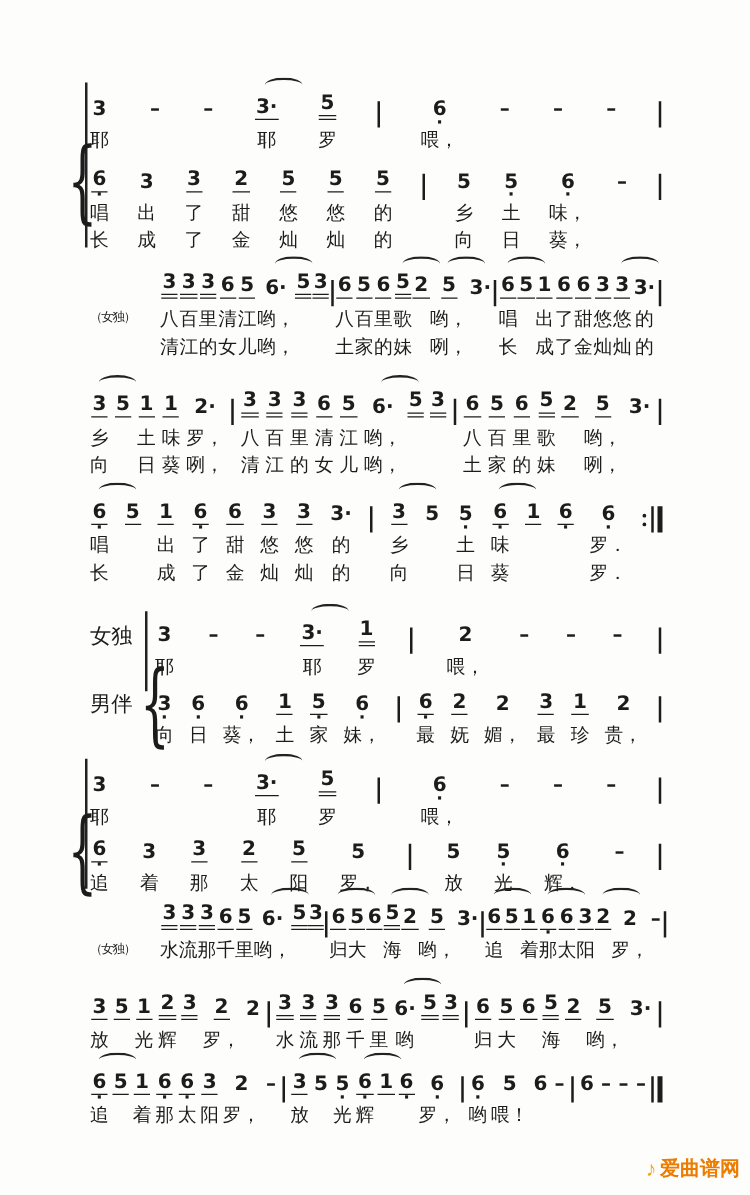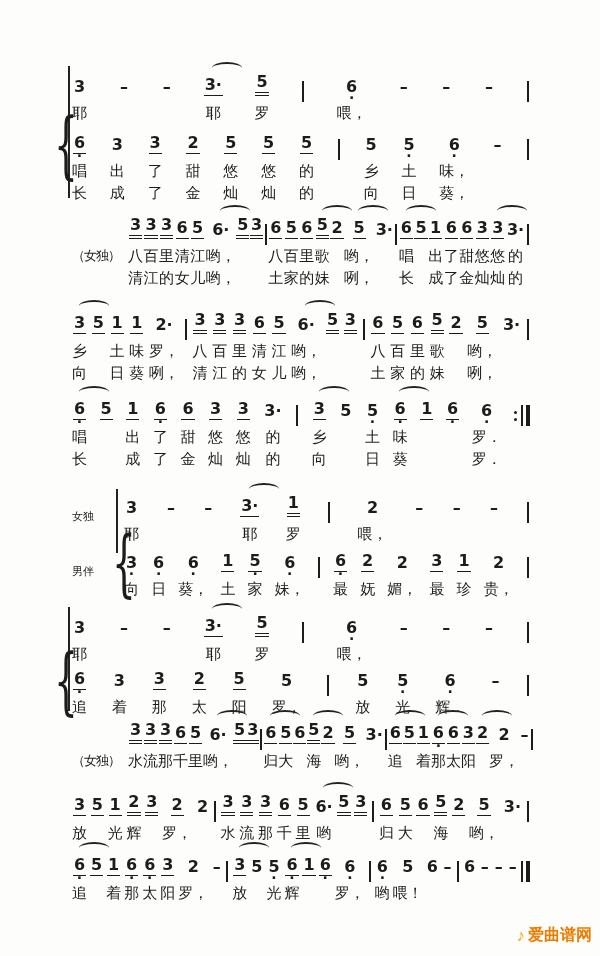--- a/index.html
+++ b/index.html
@@ -19,22 +19,22 @@
           font-family:"DejaVu Sans",sans-serif;}
   .arc{position:absolute;top:2px;left:45%;width:30px;height:10px;
        border-top:2px solid #222;border-radius:50% 50% 0 0;}
   .barbox{height:42px;display:flex;align-items:flex-end;gap:3px;padding-bottom:3px;}
   .bar{width:2px;height:21px;background:#1c1c1c;}
   .bar.thick{width:3.5px;}
   .rptdots{display:flex;flex-direction:column;justify-content:center;gap:4px;
            height:21px;margin-right:1px;}
   .rptdots i{display:block;width:3px;height:3px;background:#1c1c1c;border-radius:50%;}
   .lyr{height:22px;line-height:22px;font-size:15px;white-space:nowrap;min-width:4px;}
-  .voice-label{position:absolute;left:0;top:28px;font-size:11px;}
-  .lyric-prefix{position:absolute;left:0;top:44px;font-size:13px;letter-spacing:-1px;}
+  .voice-label{position:absolute;left:0;top:16px;font-size:17px;}
+  .lyric-prefix{position:absolute;left:0;top:44px;font-size:10px;letter-spacing:-1px;}
   .vline{position:absolute;width:1.5px;background:#222;}
   .brace{position:absolute;font-family:"DejaVu Serif",serif;font-size:50px;
          line-height:1;transform:scaleY(1.45) scaleX(0.75);transform-origin:left center;
          color:#1c1c1c;}
   .watermark{position:absolute;right:8px;bottom:10px;display:flex;align-items:center;
              gap:3px;font-size:16px;font-weight:bold;}
   .watermark .wm-icon{font-size:17px;}
 </style>
 </head>
 <body>

